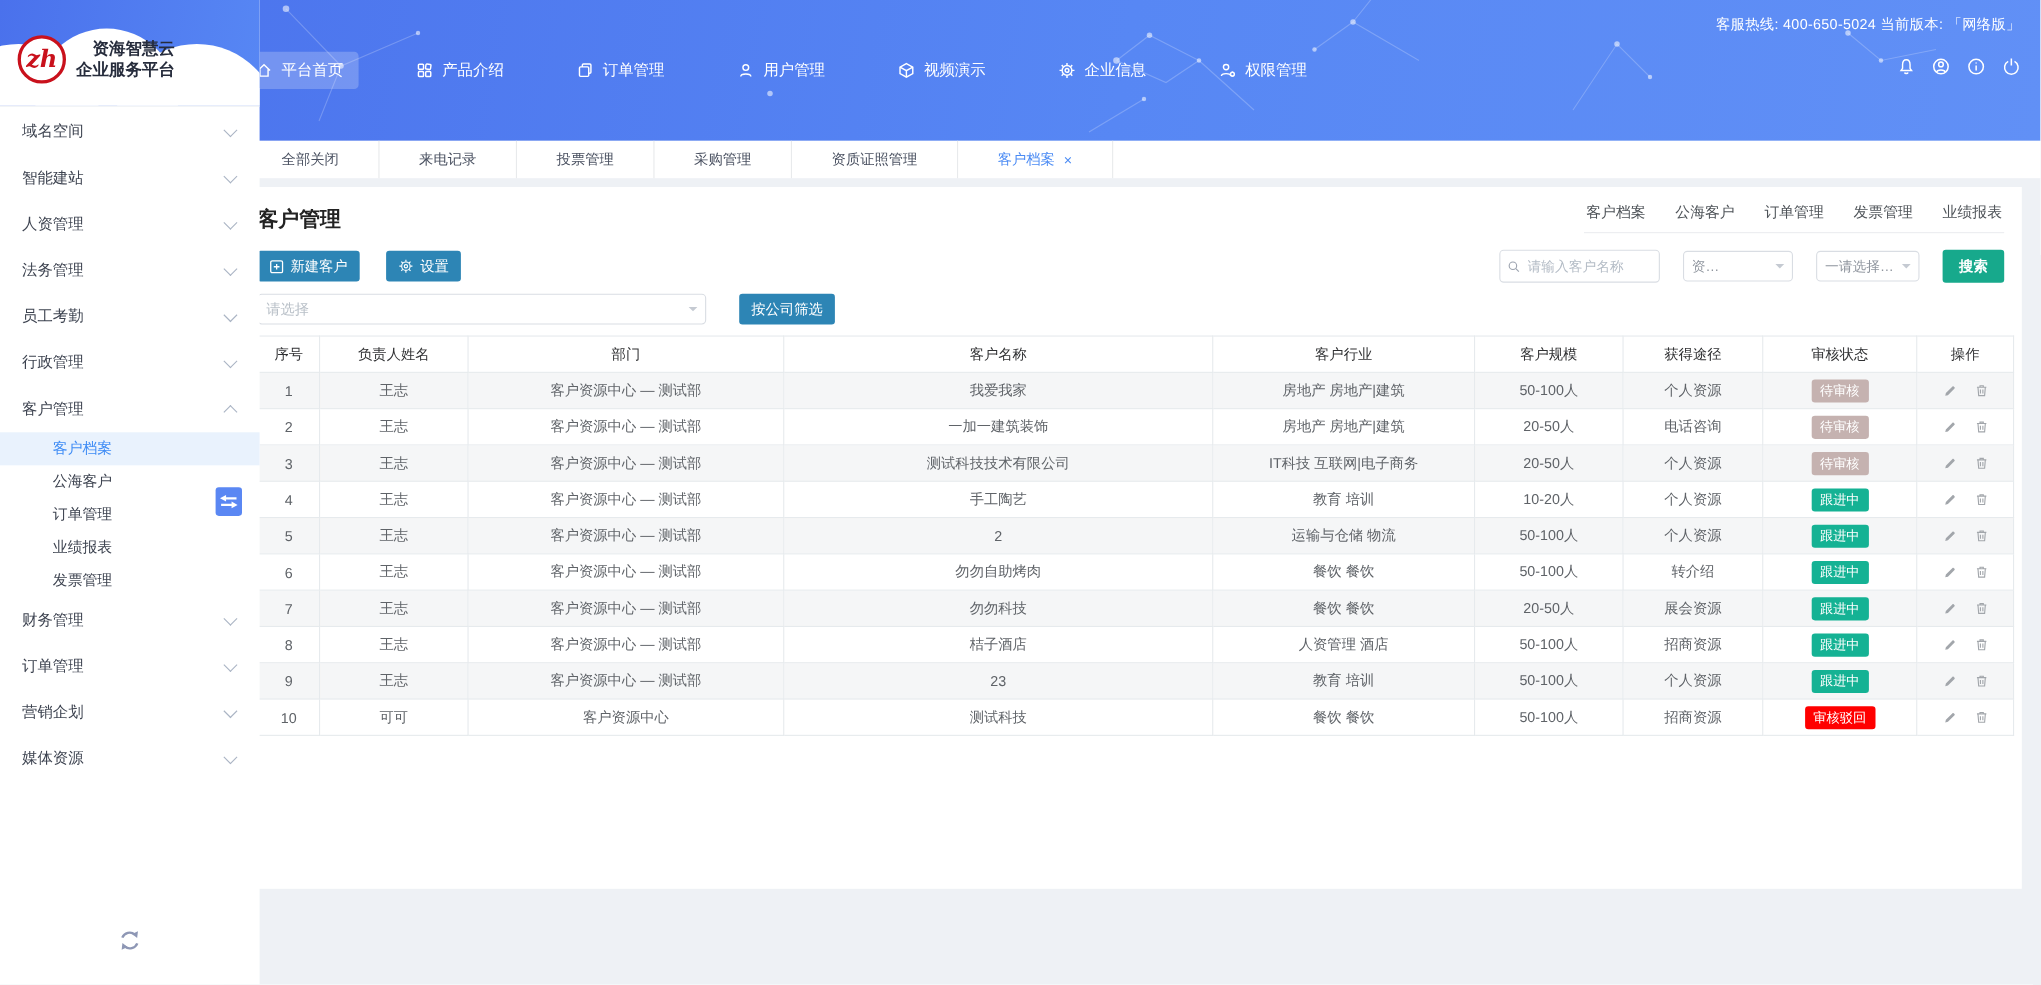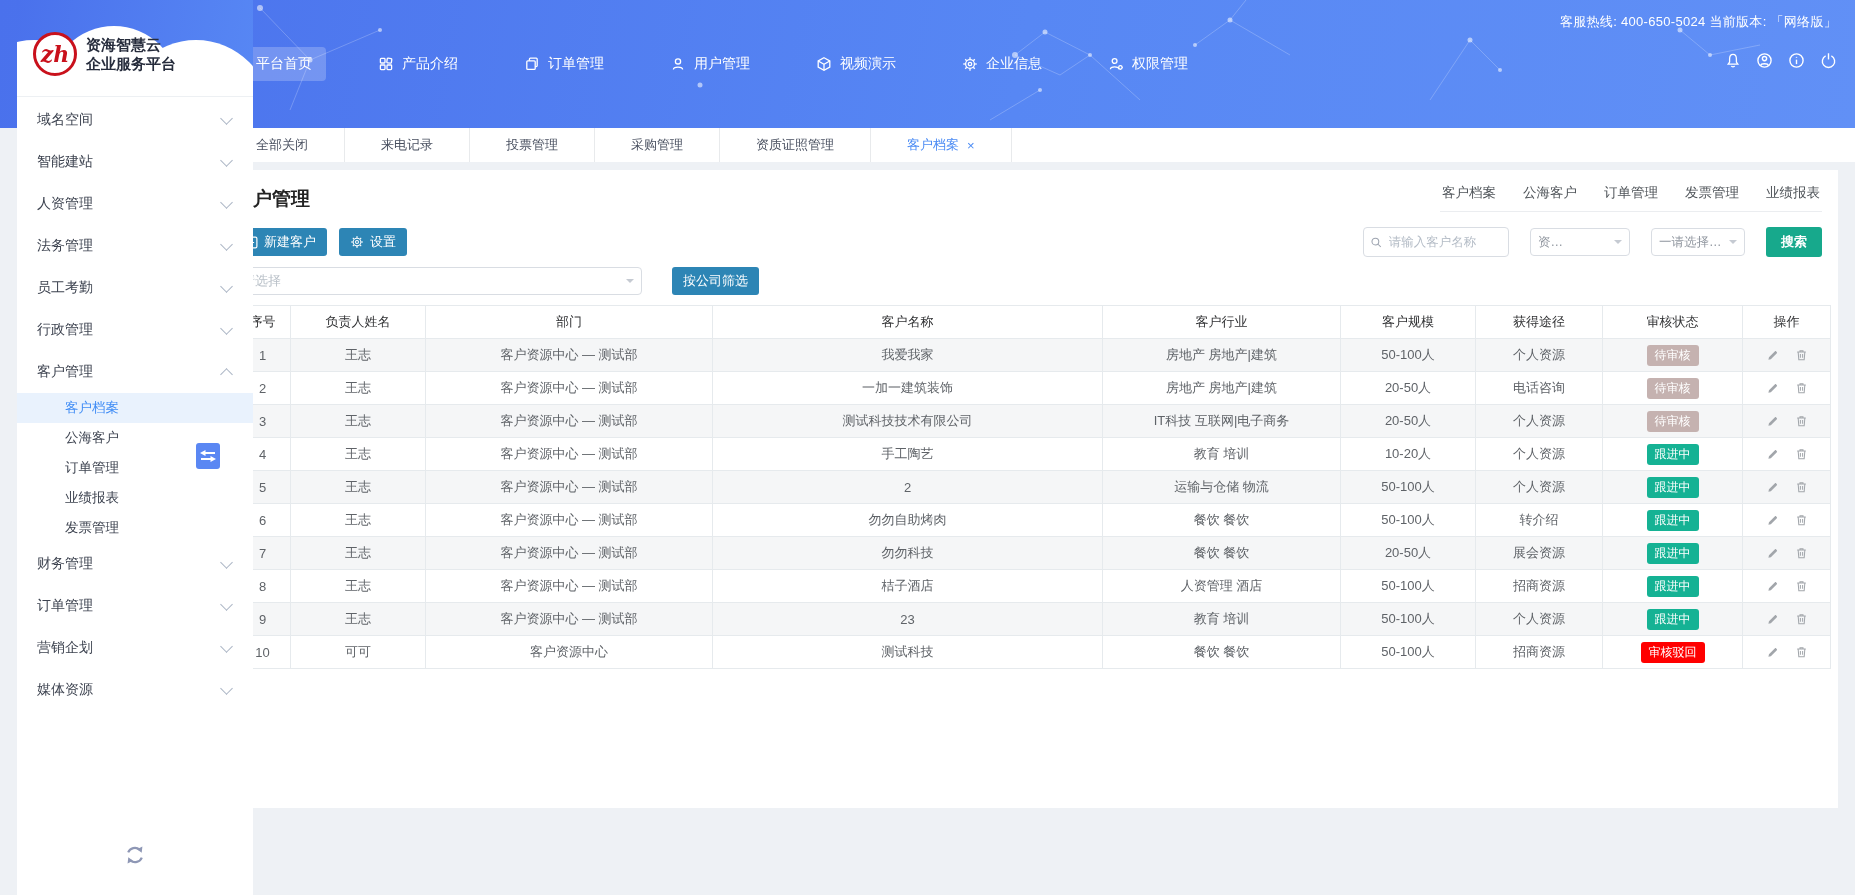--- a/index.html
+++ b/index.html
@@ -11,33 +11,33 @@
   .constellation{position:absolute;left:0;top:0;width:100%;height:100%;pointer-events:none;}
   .hotline{position:absolute;top:13px;right:18px;color:#fff;font-size:13px;letter-spacing:.3px;text-align:center;}
   .mainnav{position:absolute;left:218px;top:44px;height:40px;display:flex;align-items:center;gap:38px;}
   .nav-item{display:flex;align-items:center;gap:8px;color:#fff;font-size:14px;cursor:pointer;
             padding:8px 14px;border-radius:4px;white-space:nowrap;}
   .nav-item.active{background:rgba(255,255,255,.22);}
   .nav-item svg{display:block;}
   .topbar-icons{position:absolute;right:18px;top:52px;display:flex;align-items:center;gap:15px;}
   .topbar-icons .tb-ic{cursor:pointer;display:block;height:17px;}
   
-  .sidebar{position:absolute;left:17px;top:0;width:236px;height:895px;background:#fff;z-index:5;}
+  .sidebar{position:absolute;left:0;top:0;width:236px;height:895px;background:#fff;z-index:5;}
   .logo-area{height:96px;position:relative;overflow:hidden;
              background:linear-gradient(100deg,#4a71ec,#5787f4);border-bottom:1px solid #edf0f3;}
   .cloud-b{position:absolute;background:#fff;border-radius:50%;}
   .c1{width:150px;height:150px;left:-58px;top:40px;}
   .c2{width:130px;height:130px;left:32px;top:26px;}
   .c3{width:150px;height:150px;left:104px;top:40px;}
   .cloud-base{position:absolute;left:0;right:0;bottom:0;height:16px;background:#fff;}
   .logo{position:absolute;left:16px;top:32px;display:flex;align-items:center;gap:9px;}
   .logo-mark{width:44px;height:44px;border:3px solid #c9111c;border-radius:50%;box-sizing:border-box;
              color:#c9111c;font-family:"DejaVu Serif",serif;font-style:italic;font-weight:bold;
              font-size:22px;display:flex;align-items:center;justify-content:center;background:#fff;}
-  .logo-text{font-size:15px;font-weight:bold;color:#262c3c;line-height:19px;white-space:nowrap;}
+  .logo-text{font-size:15px;font-weight:bold;color:#262c3c;line-height:19px;white-space:nowrap;text-align:right;}
   .side-menu{padding-top:2px;}
   .menu-item{height:42px;display:flex;align-items:center;justify-content:space-between;
              padding:0 22px 0 20px;font-size:14px;color:#3d4350;cursor:pointer;}
   .chev{width:8px;height:8px;border-right:1.6px solid #aab4c4;border-bottom:1.6px solid #aab4c4;
         transform:rotate(45deg);margin-top:-4px;}
   .chev.up{transform:rotate(-135deg);margin-top:5px;}
   .submenu-item{height:30px;display:flex;align-items:center;padding-left:48px;
                 font-size:13.5px;color:#3d4350;cursor:pointer;}
   .submenu-item.active{color:#3f8cf5;background:#e9f2fd;}
   .side-refresh{position:absolute;bottom:28px;left:0;right:0;display:flex;justify-content:center;cursor:pointer;}
@@ -56,21 +56,21 @@
            background:#eef1f5;padding:8px 17px 0 14px;}
   .card{background:#fff;height:638px;box-sizing:border-box;padding:14px 16px;position:relative;}
   .card-head{display:flex;justify-content:space-between;align-items:flex-end;}
   .page-title{font-size:19px;font-weight:bold;color:#222;padding-top:2px;}
   .quick-links{display:flex;gap:27px;border-bottom:1px solid #ebedf0;padding:0 2px 9px 2px;}
   .quick-link{font-size:13.5px;color:#4e5358;cursor:pointer;}
   .controls-a{display:flex;justify-content:space-between;align-items:center;margin-top:15px;}
   .btn-blue{background:#2d85b5;color:#fff;border:none;height:28px;padding:0 11px;border-radius:3px;
             font-size:13px;display:inline-flex;align-items:center;gap:6px;cursor:pointer;
             font-family:inherit;}
-  .left-btns{display:flex;gap:12px;}
+  .left-btns{display:flex;gap:24px;}
   .right-filters{display:flex;align-items:center;gap:21px;}
   .search-box{width:132px;height:28px;border:1px solid #d9dde3;border-radius:4px;display:flex;
               align-items:center;padding:0 6px;gap:4px;background:#fff;}
   .search-box input{border:none;outline:none;width:100%;font-size:12.5px;color:#333;
                     font-family:inherit;background:transparent;}
   .search-box input::placeholder{color:#b4bcc6;}
   .sel{height:28px;border:1px solid #d9dde3;border-radius:4px;background:#fff;display:flex;
        align-items:center;justify-content:space-between;padding:0 7px;font-size:12.5px;
        color:#8f959e;cursor:pointer;box-sizing:border-box;}
   .sel .caret{width:0;height:0;border:4.5px solid transparent;border-top-color:#c5cad2;margin-top:4px;flex:none;margin-left:4px;}

